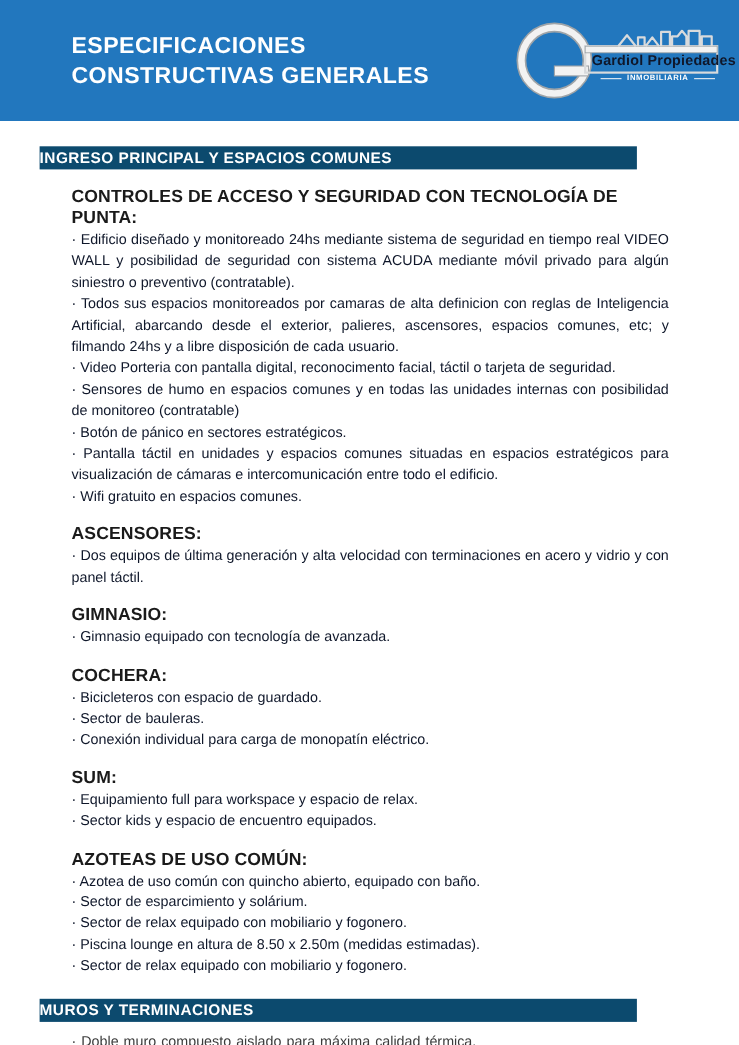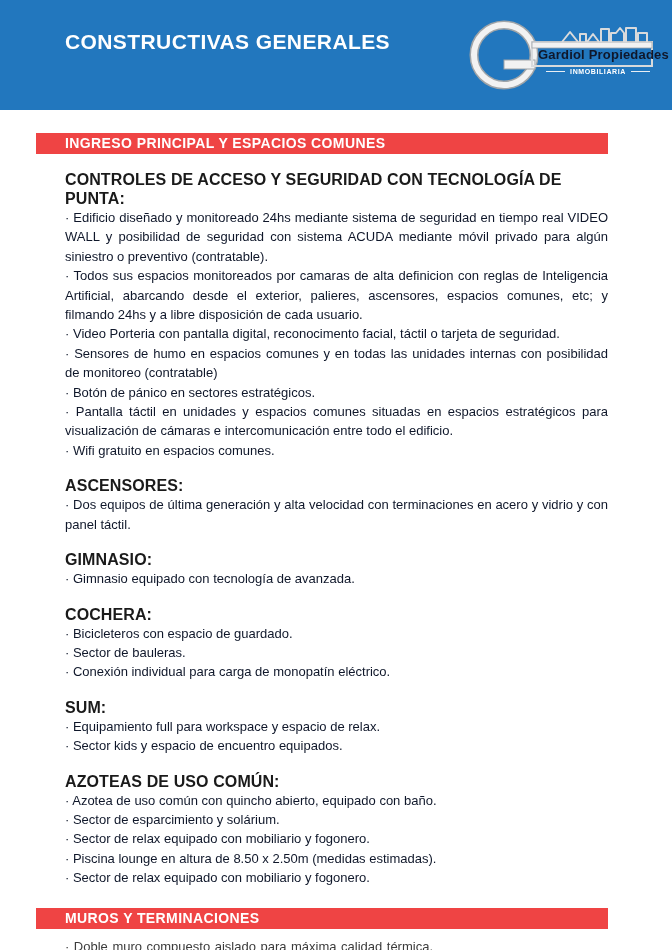--- a/index.html
+++ b/index.html
@@ -42,23 +42,23 @@
     color:#ffffff;font-size:7px;font-weight:bold;letter-spacing:0.6px;
     white-space:nowrap;
   }
   
   .content{
     width:672px;box-sizing:border-box;
     padding:0 64px 0 65px;
   }
   .section-bar{
     height:21px;line-height:21px;
-    background:#ef4444;
+    background:#0c4a6e;
     color:#ffffff;font-size:14px;font-weight:bold;letter-spacing:0.4px;
-    padding-left:29px;margin-left:-29px;
+    margin-left:-29px;
     width:543px; 
     box-sizing:content-box;
   }
   .section-bar.first{margin-top:23px;}
   .section-bar.second{margin-top:20px;}
   .subsection{margin-top:16px;}
   .sub-heading{
     margin:0;
     font-size:16px;font-weight:bold;color:#1a1a1a;
     line-height:19px;letter-spacing:0.1px;
@@ -73,20 +73,21 @@
     width:368px;
     font-size:13px;line-height:19.4px;color:#3b3b3b;
     text-align:justify;
   }
 </style>
 </head>
 <body>
 
 <div class="header">
   <div class="header-title">
+    <div>ESPECIFICACIONES</div>
     <div>CONSTRUCTIVAS GENERALES</div>
   </div>
 
   <div class="logo">
     <svg width="190" height="80" viewBox="0 0 190 80">
 
       <g>
         <circle cx="36" cy="39" r="30" fill="none" stroke="#9fa4a8" stroke-width="9"></circle>
         <circle cx="36" cy="39" r="30" fill="none" stroke="#f2f2f2" stroke-width="6"></circle>
         <rect x="36" y="44" width="31" height="9" fill="#f2f2f2" stroke="#9fa4a8" stroke-width="1"></rect>

